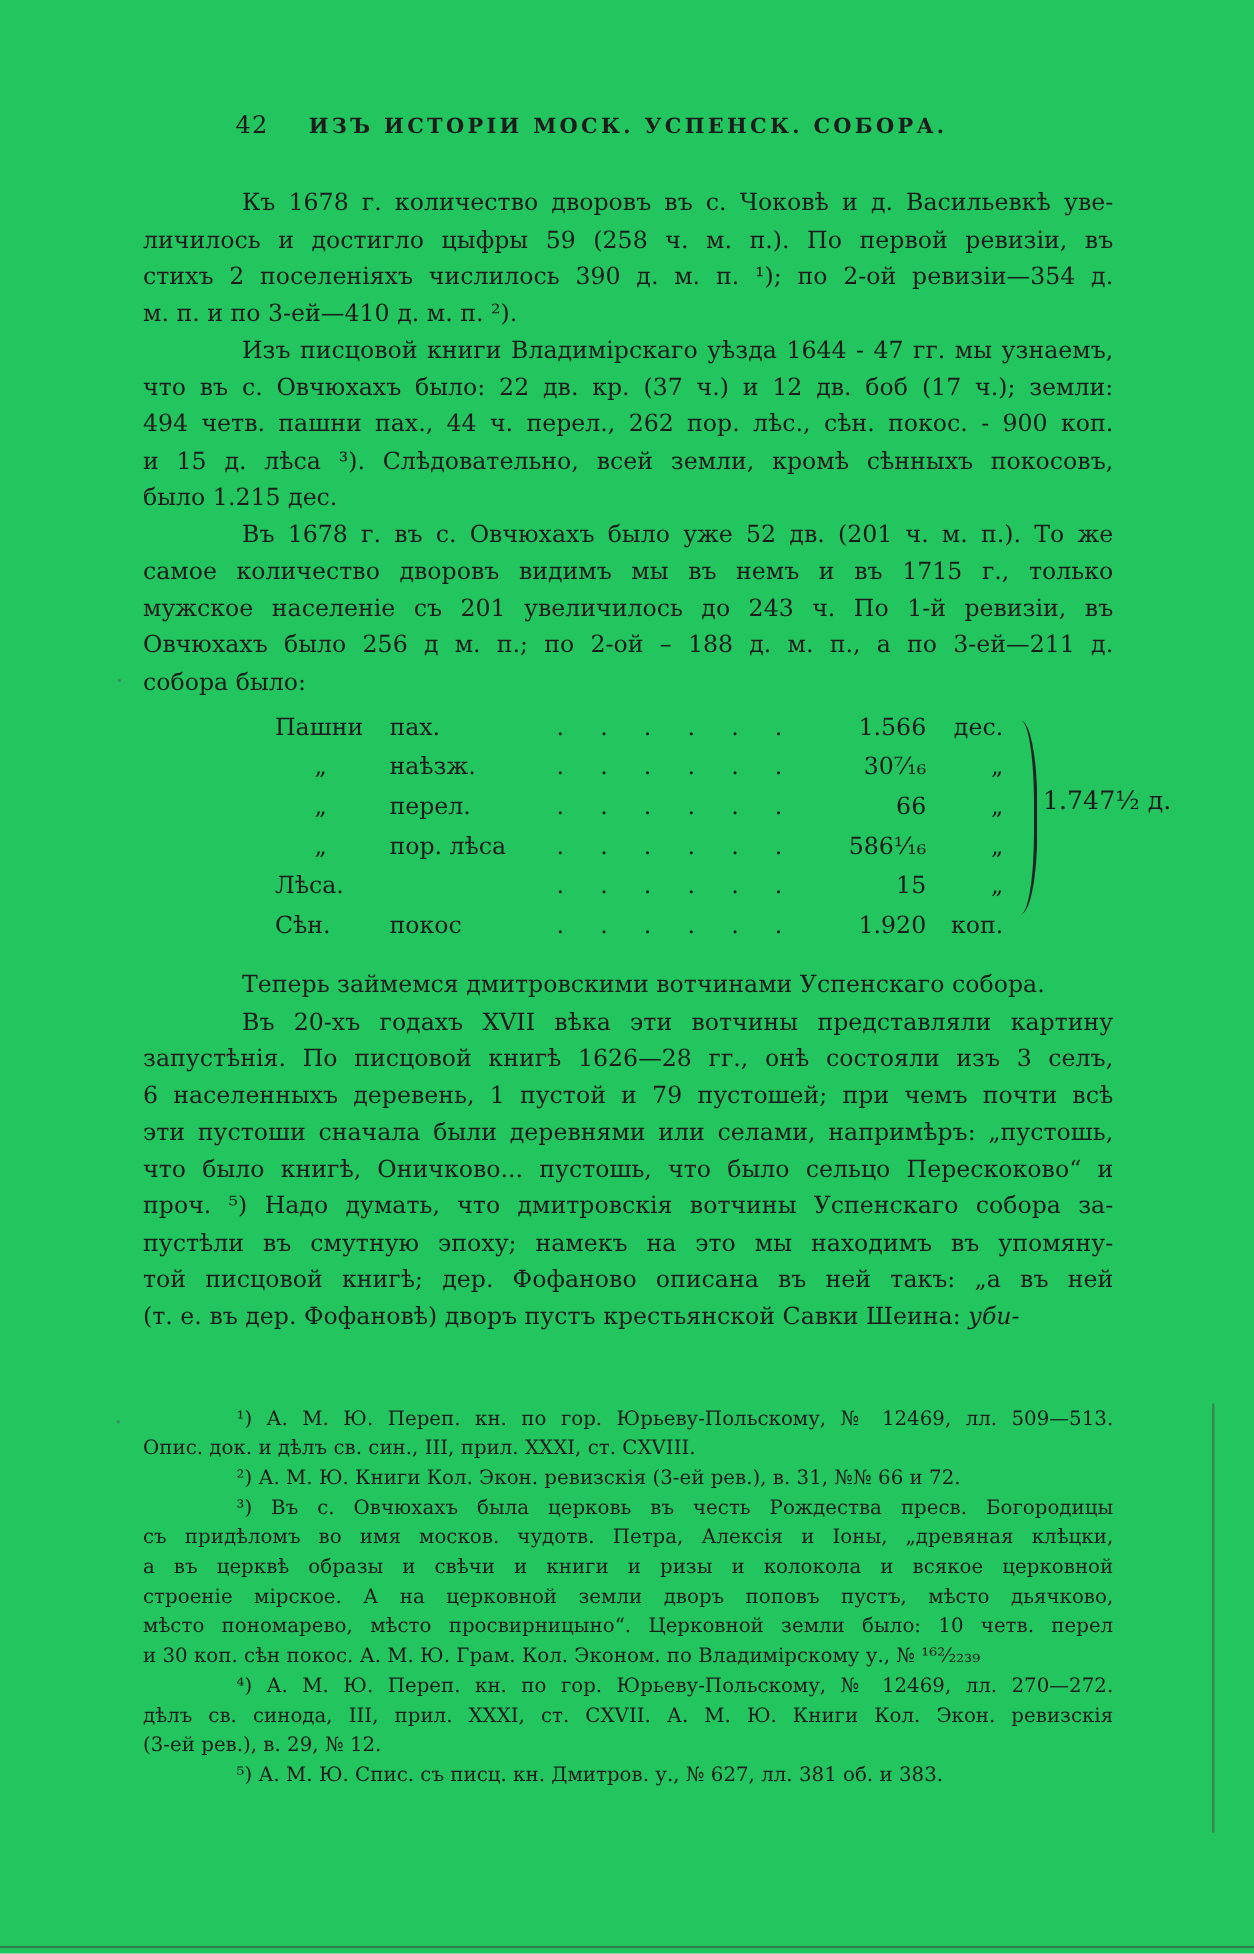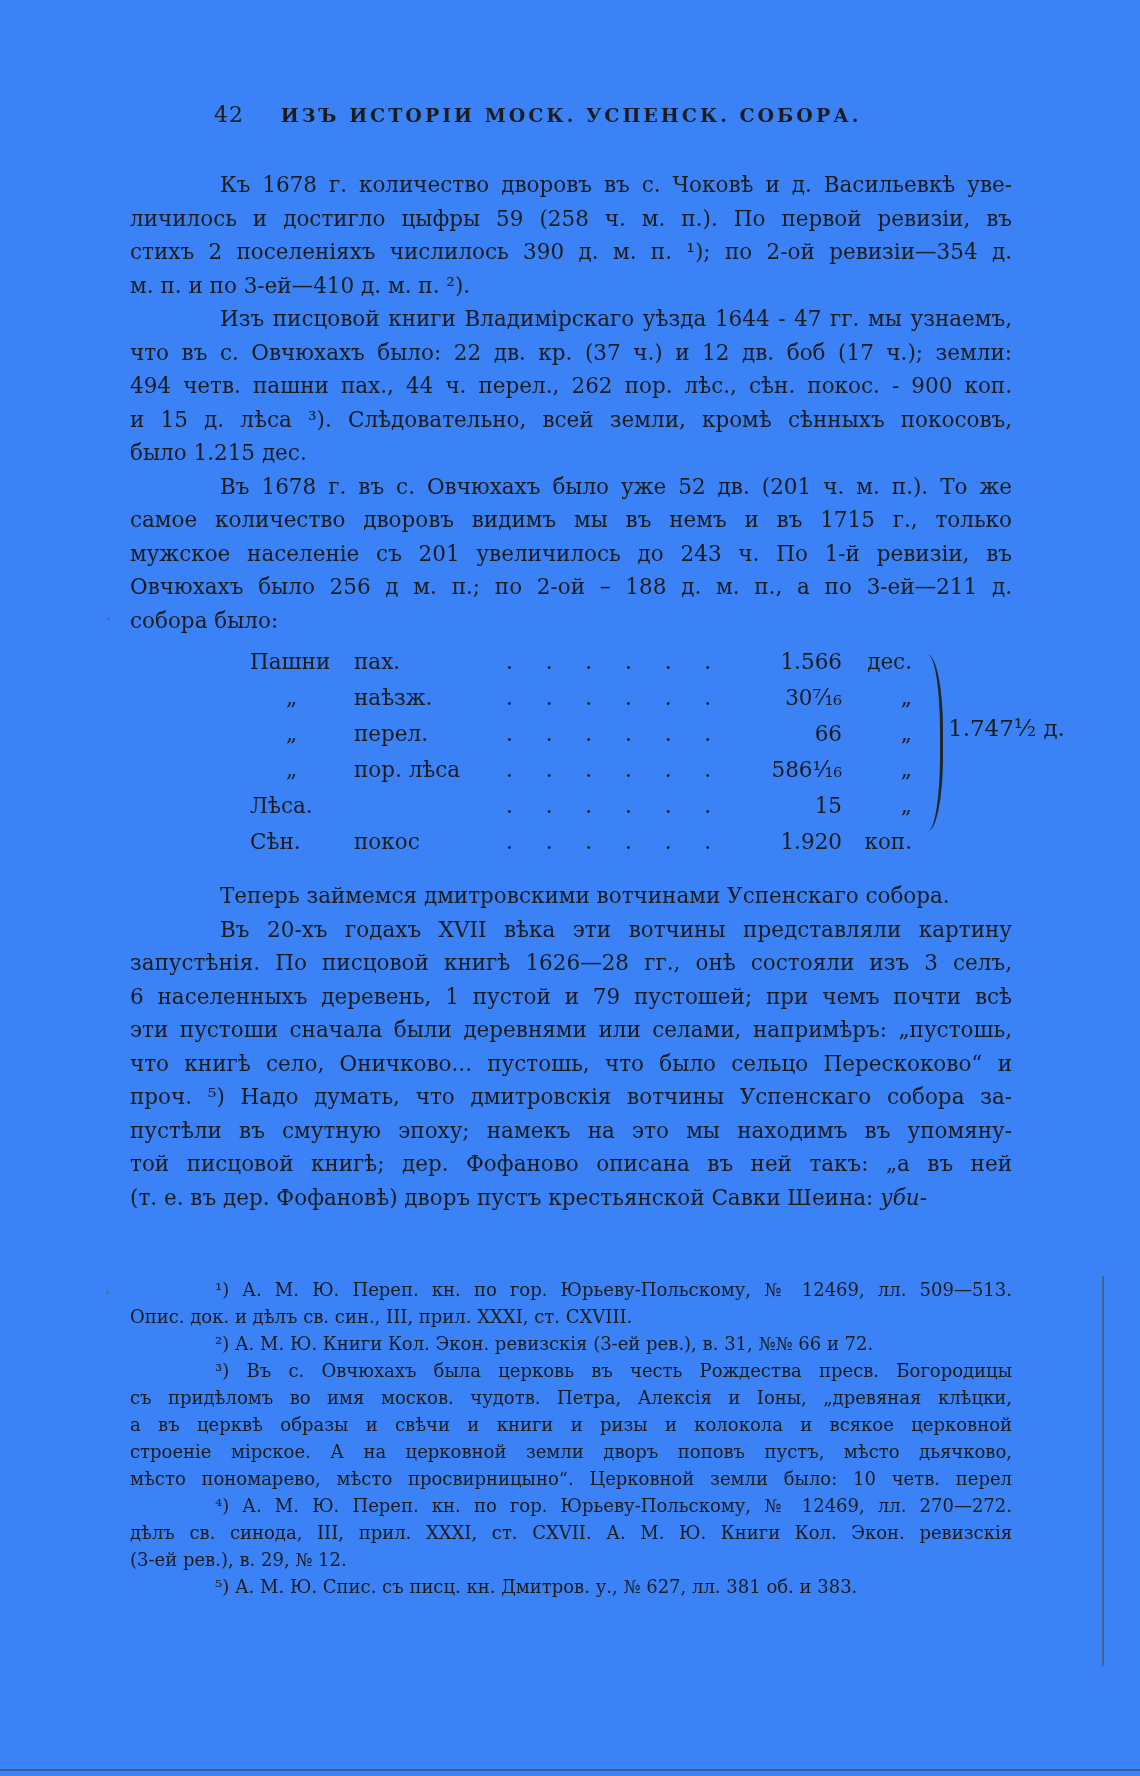--- a/index.html
+++ b/index.html
@@ -1,20 +1,20 @@
 <!DOCTYPE html>
 <html><head>
 <meta charset="utf-8">
 <style>
   html,body{margin:0;padding:0;background:#dedede;}
   .page{
     position:relative;
     width:1140px;height:1776px;
     margin:0 auto;
-    background:#3b82f6;
+    background:#22c55e;
     font-family:"DejaVu Serif","DejaVu Sans",serif;
     color:#1c1c1c;
     overflow:hidden;
   }
   .content{
     position:absolute;left:130px;top:102px;width:882px;
   }
   .pageheader{position:relative;height:38px;}
   .pagenum{position:absolute;left:84px;top:0;font-size:22px;letter-spacing:1px;}
   .htitle{
@@ -132,41 +132,42 @@
           <div class="btotal">1.747¹⁄₂ д.</div>
         </div>
         <div class="para">
           <div class="tline ind lastline">Теперь займемся дмитровскими вотчинами Успенскаго собора.</div>
         </div>
         <div class="para">
           <div class="tline ind">Въ 20-хъ годахъ XVII вѣка эти вотчины представляли картину</div>
           <div class="tline">запустѣнія. По писцовой книгѣ 1626—28 гг., онѣ состояли изъ 3 селъ,</div>
           <div class="tline">6 населенныхъ деревень, 1 пустой и 79 пустошей; при чемъ почти всѣ</div>
           <div class="tline">эти пустоши сначала были деревнями или селами, напримѣръ: „пустошь,</div>
-          <div class="tline">что книгѣ село, Оничково... пустошь, что было сельцо Перескоково“ и</div>
+          <div class="tline">что было книгѣ, Оничково... пустошь, что было сельцо Перескоково“ и</div>
           <div class="tline">проч. ⁵) Надо думать, что дмитровскія вотчины Успенскаго собора за-</div>
           <div class="tline">пустѣли въ смутную эпоху; намекъ на это мы находимъ въ упомяну-</div>
           <div class="tline">той писцовой книгѣ; дер. Фофаново описана въ ней такъ: „а въ ней</div>
           <div class="tline lastline">(т. е. въ дер. Фофановѣ) дворъ пустъ крестьянской Савки Шеина: <i>уби-</i></div>
         </div>
       </div>
     <div class="footnotes">
         <div class="para">
           <div class="tline ind">¹) А. М. Ю. Переп. кн. по гор. Юрьеву-Польскому, № 12469, лл. 509—513.</div>
           <div class="tline lastline">Опис. док. и дѣлъ св. син., III, прил. XXXI, ст. CXVIII.</div>
         </div>
         <div class="para">
           <div class="tline ind lastline">²) А. М. Ю. Книги Кол. Экон. ревизскія (3-ей рев.), в. 31, №№ 66 и 72.</div>
         </div>
         <div class="para">
           <div class="tline ind">³) Въ с. Овчюхахъ была церковь въ честь Рождества пресв. Богородицы</div>
           <div class="tline">съ придѣломъ во имя москов. чудотв. Петра, Алексія и Іоны, „древяная клѣцки,</div>
           <div class="tline">а въ церквѣ образы и свѣчи и книги и ризы и колокола и всякое церковной</div>
           <div class="tline">строеніе мірское. А на церковной земли дворъ поповъ пустъ, мѣсто дьячково,</div>
           <div class="tline">мѣсто пономарево, мѣсто просвирницыно“. Церковной земли было: 10 четв. перел</div>
+          <div class="tline lastline">и 30 коп. сѣн покос. А. М. Ю. Грам. Кол. Эконом. по Владимірскому у., № ¹⁶²⁄₂₂₃₉</div>
         </div>
         <div class="para">
           <div class="tline ind">⁴) А. М. Ю. Переп. кн. по гор. Юрьеву-Польскому, № 12469, лл. 270—272.</div>
           <div class="tline">дѣлъ св. синода, III, прил. XXXI, ст. CXVII. А. М. Ю. Книги Кол. Экон. ревизскія</div>
           <div class="tline lastline">(3-ей рев.), в. 29, № 12.</div>
         </div>
         <div class="para">
           <div class="tline ind lastline">⁵) А. М. Ю. Спис. съ писц. кн. Дмитров. у., № 627, лл. 381 об. и 383.</div>
         </div>
       </div>

